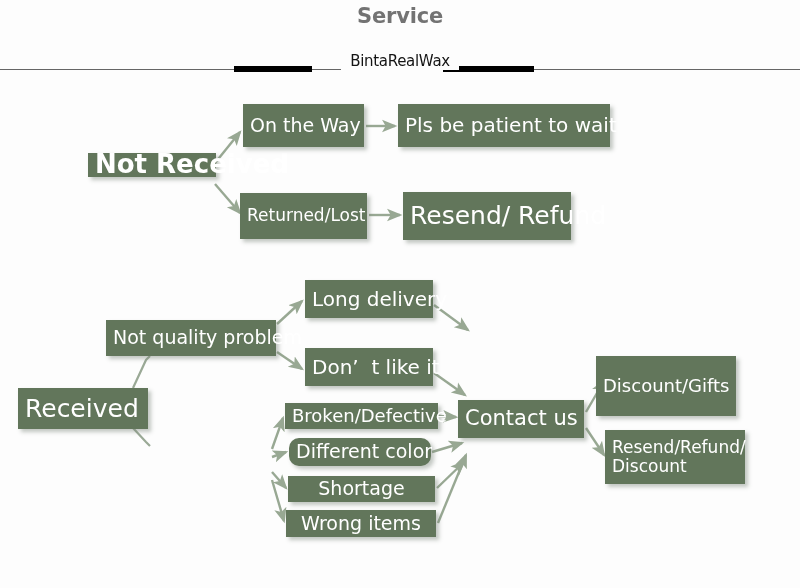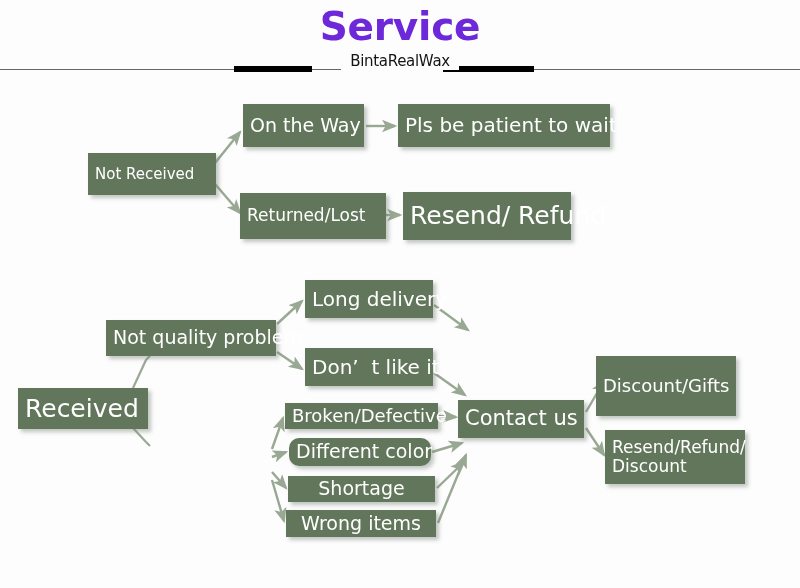--- a/index.html
+++ b/index.html
@@ -16,23 +16,23 @@
     font-family: "Liberation Sans", sans-serif;
   }
 
   
   #title {
     position: absolute;
     left: 0;
     top: 4px;
     width: 800px;
     text-align: center;
-    font-size: 39px;
+    font-size: 21px;
     font-weight: bold;
-    color: #6d28d9;
+    color: #737373;
     letter-spacing: -0.2px;
     font-family: "DejaVu Sans", sans-serif;
   }
   #rule-thin {
     position: absolute;
     left: 0;
     top: 69px;
     width: 800px;
     height: 1px;
     background: #666666;
@@ -140,33 +140,33 @@
       <path d="M586,412 L604,381"></path>
       <path d="M586,428 L604,455"></path>
     </g>
     <g stroke="#9aa996" stroke-width="2.2" fill="none">
 
       <path d="M133,388 L146,360 L150,356"></path>
       <path d="M133,428 L146,442 L150,446"></path>
     </g>
   </svg>
 
-  <div class="box left" style="left:88px; top:153px; width:128px; height:42px; font-size:15px;">
+  <div class="box left" style="left:88px; top:153px; width:128px; height:24px; font-size:26px;font-weight:bold;">
     <span>Not Received</span>
   </div>
 
   <div class="box left" style="left:243px; top:104px; width:121px; height:43px; font-size:19px;">
     <span>On the Way</span>
   </div>
 
   <div class="box left" style="left:398px; top:104px; width:212px; height:43px; font-size:20px;">
     <span>Pls be patient to wait</span>
   </div>
 
-  <div class="box left" style="left:240px; top:193px; width:146px; height:46px; font-size:17px;">
+  <div class="box left" style="left:240px; top:193px; width:127px; height:46px; font-size:17px;">
     <span>Returned/Lost</span>
   </div>
 
   <div class="box left" style="left:403px; top:192px; width:168px; height:48px; font-size:25px;">
     <span>Resend/ Refund</span>
   </div>
 
   <div class="box left" style="left:18px; top:388px; width:130px; height:41px; font-size:25px;">
     <span>Received</span>
   </div>

